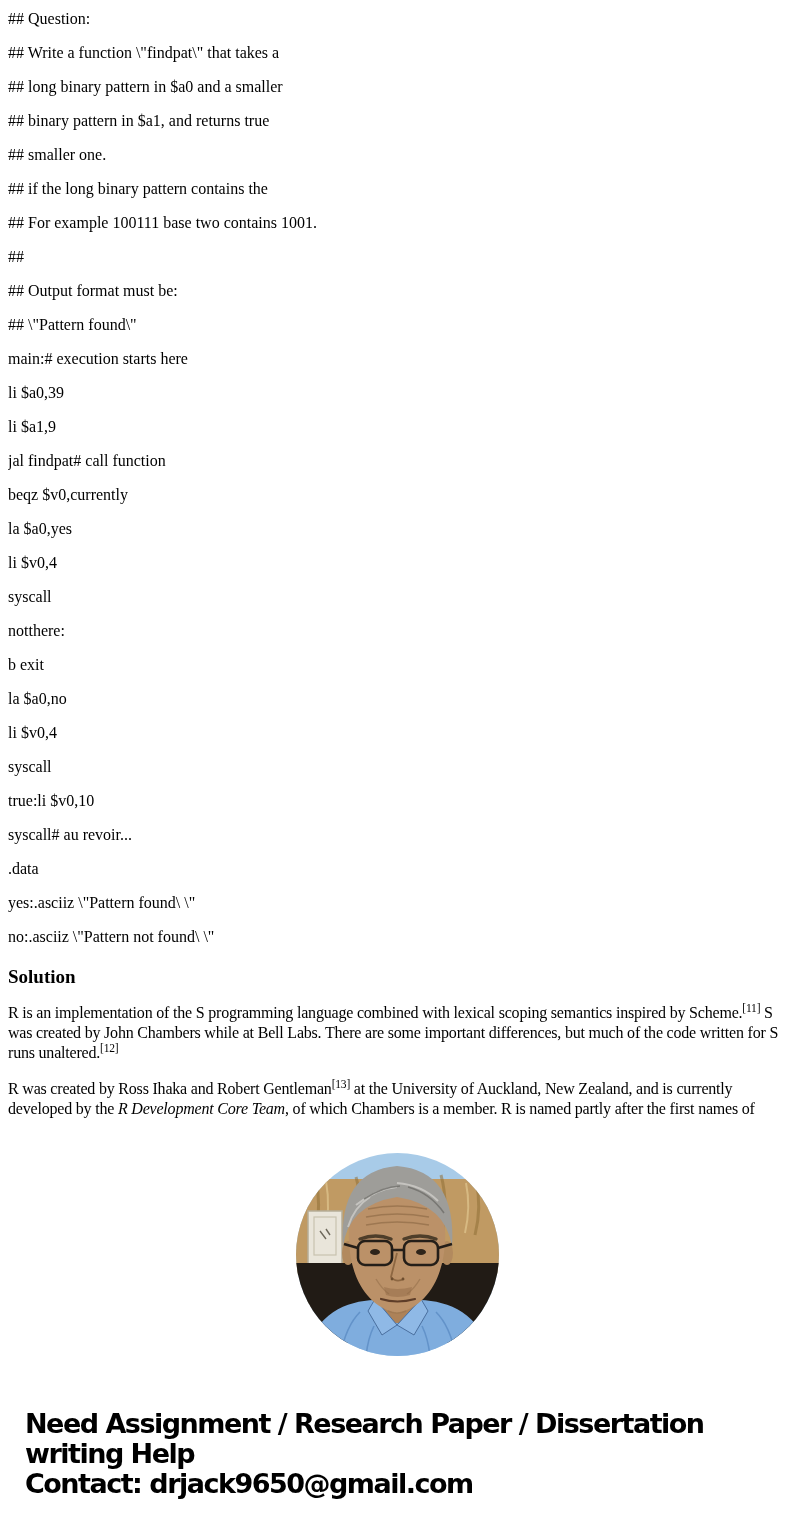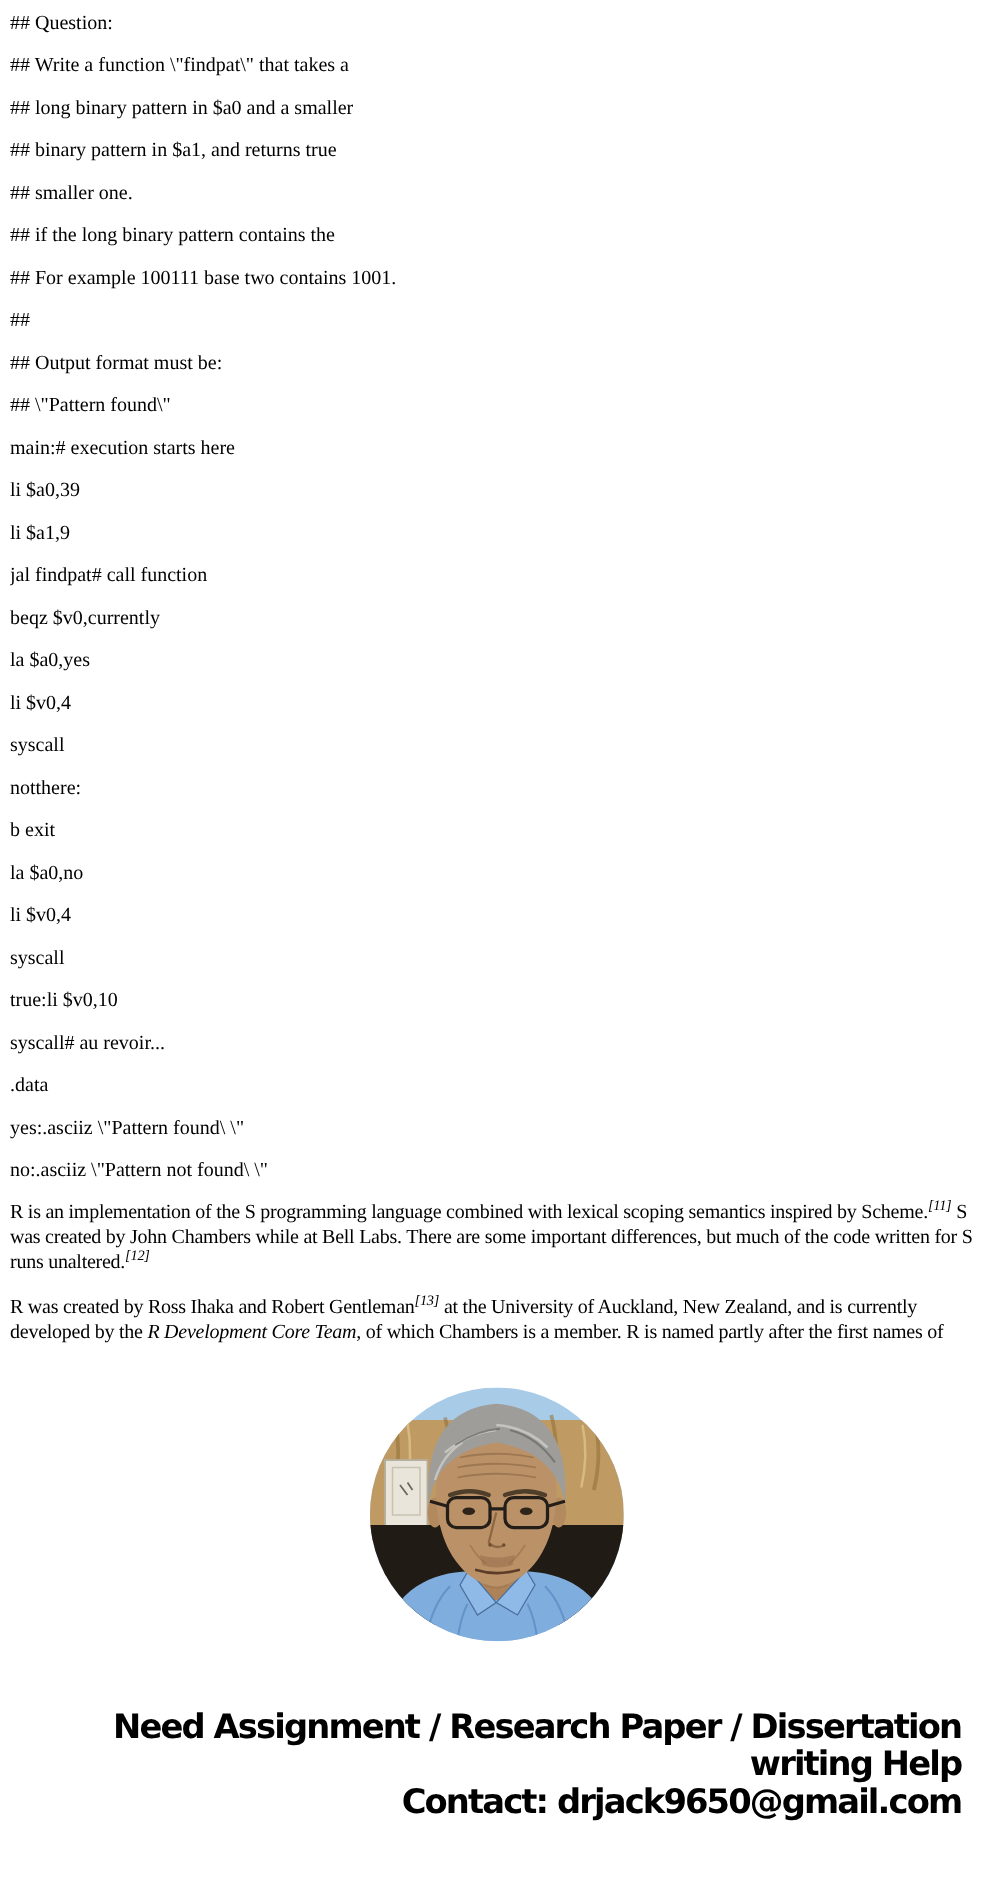--- a/index.html
+++ b/index.html
@@ -29,38 +29,37 @@
   .prose {
     font-size: 16px;
     line-height: 20px;
     letter-spacing: -0.2px;
     margin: 0 0 16px 0;
   }
   .prose sup {
     font-size: 0.72em;
     line-height: 0;
     vertical-align: super;
-    font-style: italic;
   }
   .prose em { font-style: italic; }
   
   .portrait-wrap {
     margin-top: 34px;
     text-align: center;
   }
   .portrait {
     display: inline-block;
     width: 203px;
     height: 203px;
   }
   
   .help-banner {
     margin: 49px auto 12px auto;
     max-width: 744px;
-    text-align: right;
+    text-align: left;
     font-family: "DejaVu Sans", sans-serif;
     font-weight: bold;
     font-size: 27px;
     line-height: 30px;
     letter-spacing: -1.5px;
     color: #000000;
   }
 </style>
 </head>
 <body>
@@ -91,20 +90,21 @@
       <p>la $a0,no</p>
       <p>li $v0,4</p>
       <p>syscall</p>
       <p>true:li $v0,10</p>
       <p>syscall# au revoir...</p>
       <p>.data</p>
       <p>yes:.asciiz \"Pattern found\ \"</p>
       <p>no:.asciiz \"Pattern not found\ \"</p>
     </div>
 
+  <h3 class="solution-heading">Solution</h3>
 
   <p class="prose">
     <span>R is an implementation of the S programming language combined with lexical scoping semantics inspired by Scheme.</span><sup>[11]</sup><span> S was created by John Chambers while at Bell Labs. There are some important differences, but much of the code written for S runs unaltered.</span><sup>[12]</sup>
   </p>
 
   <p class="prose">
     <span>R was created by Ross Ihaka and Robert Gentleman</span><sup>[13]</sup><span> at the University of Auckland, New Zealand, and is currently developed by the </span><em>R Development Core Team</em><span>, of which Chambers is a member. R is named partly after the first names of</span>
   </p>
 
   <div class="portrait-wrap">

